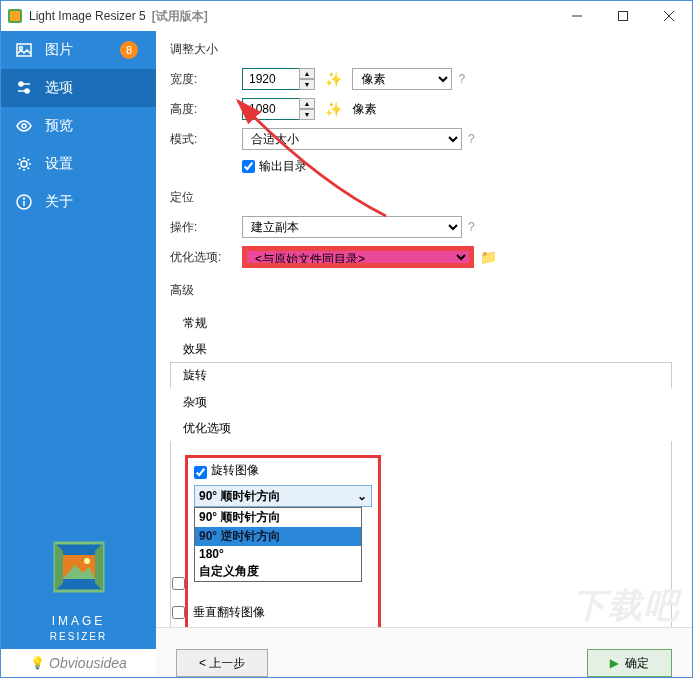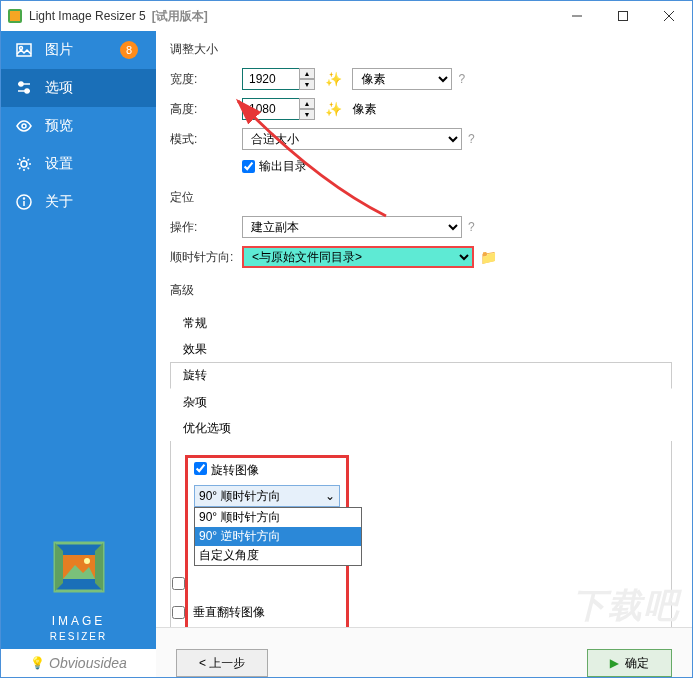--- a/index.html
+++ b/index.html
@@ -33,36 +33,36 @@
 .section-title { color: #333; margin: 2px 0 10px 0; font-size: 12px; }
 .row { display: flex; align-items: center; margin-bottom: 8px; }
 .row .lbl { width: 72px; color: #333; }
 .spinner { width: 58px; height: 22px; border: 1px solid #0f766e; padding: 1px 6px; }
 .spin-btns { display: inline-flex; flex-direction: column; margin-left: -1px; }
 .spin-btns span { width: 16px; height: 11px; border: 1px solid #a7a7a7; font-size: 7px; display: flex; align-items: center; justify-content: center; background: #efefef; }
 .wand { margin: 0 10px; color: #555; font-size: 14px; }
 .unit-sel { width: 100px; height: 22px; border: 1px solid #a7a7a7; padding: 0 4px; background: #fff; }
 .help { margin-left: 6px; color: #999; }
 .wide-sel { width: 220px; height: 22px; border: 1px solid #a7a7a7; padding: 0 4px; background: #fff; }
-.wider-sel { width: 232px; height: 22px; border: 2px solid #ef4444; padding: 0 4px; background: #5eead4; }
+.wider-sel { width: 232px; height: 22px; border: 5px solid #ef4444; padding: 0 4px; background: #ec4899; }
 .chk { margin-right: 4px; }
 .folder-icon { color: #f5a623; margin-left: 6px; font-size: 14px; }
 
 .tabs { display: flex; border-bottom: 1px solid #ccc; margin-top: 6px; flex-direction: column; }
 .tab { padding: 4px 12px; border: 1px solid transparent; border-bottom: none; position: relative; top: 1px; background: #fff; }
 .tab.active { border-color: #ccc; border-bottom: 1px solid #fff; }
 
 .tab-body { border: 1px solid #ccc; border-top: none; padding: 14px; min-height: 150px; }
 .redbox { border: 3px solid #e63737; padding: 4px 6px 6px 6px; display: inline-block; position: relative; }
-.chk-lbl { display: flex; align-items: flex-start; margin-bottom: 6px; }
-.dropdown-open { width: 146px; position: relative; }
+.chk-lbl { display: flex; align-items: flex-end; margin-bottom: 6px; }
+.dropdown-open { width: 178px; position: relative; font-weight: bold; }
 .dropdown-open .sel { border: 1px solid #7daee0; height: 22px; display: flex; align-items: center; padding: 0 4px; background: #e6f0fa; justify-content: space-between; }
 .dropdown-open .list { position: absolute; top: 22px; left: 0; width: 168px; border: 1px solid #666; background: #fff; z-index: 5; }
 .dropdown-open .opt { padding: 1px 4px; }
-.dropdown-open .opt.hl { background: #2b88d8; color: #ffffff; }
+.dropdown-open .opt.hl { background: #2b88d8; color: #0f172a; }
 .under-chk { display: flex; align-items: center; gap: 4px; margin-top: 14px; }
 
 .arrow-line { position: absolute; pointer-events: none; z-index: 10; }
 
 .footer { position: absolute; bottom: 0; left: 155px; right: 0; height: 50px; border-top: 1px solid #ddd; display: flex; align-items: flex-end; padding: 0 20px; background: #fafafa; }
 .btn { height: 28px; padding: 0 22px; border: 1px solid #aaa; background: #efefef; display: flex; align-items: center; gap: 6px; }
 .btn.primary { margin-left: auto; background: #e3f0e3; border-color: #6a6; }
 .btn.primary .play { color: #2a9d2a; }
 
 .watermark { position: absolute; right: 12px; bottom: 48px; font-size: 34px; color: #eee; font-weight: bold; font-style: italic; letter-spacing: 2px; pointer-events: none; }
@@ -213,21 +213,21 @@
 
     <div class="section-title" style="margin-top:14px;">定位</div>
 
     <div class="row">
       <span class="lbl">操作:</span>
       <select class="wide-sel"><option>建立副本</option></select>
       <span class="help">?</span>
     </div>
 
     <div class="row">
-      <span class="lbl">顺时针方向:</span>
+      <span class="lbl">优化选项:</span>
       <select class="wider-sel"><option>&lt;与原始文件同目录&gt;</option></select>
       <span class="folder-icon">📁</span>
     </div>
 
     <div class="section-title" style="margin-top:14px;">高级</div>
 
     <div class="tabs">
       <div class="tab">常规</div>
       <div class="tab">效果</div>
       <div class="tab active">旋转</div>
@@ -242,20 +242,21 @@
           <span>旋转图像</span>
         </div>
         <div class="dropdown-open">
           <div class="sel">
             <span>90° 顺时针方向</span>
             <span>⌄</span>
           </div>
           <div class="list">
             <div class="opt">90° 顺时针方向</div>
             <div class="opt hl">90° 逆时针方向</div>
+            <div class="opt">180°</div>
             <div class="opt">自定义角度</div>
           </div>
         </div>
         <div class="under-chk" style="margin-top:70px; margin-left:-22px;">
           <input type="checkbox" class="chk" style="">
         </div>
         <div class="under-chk" style="margin-left:-22px;">
           <input type="checkbox" class="chk" style="">
           <span>垂直翻转图像</span>
         </div>

